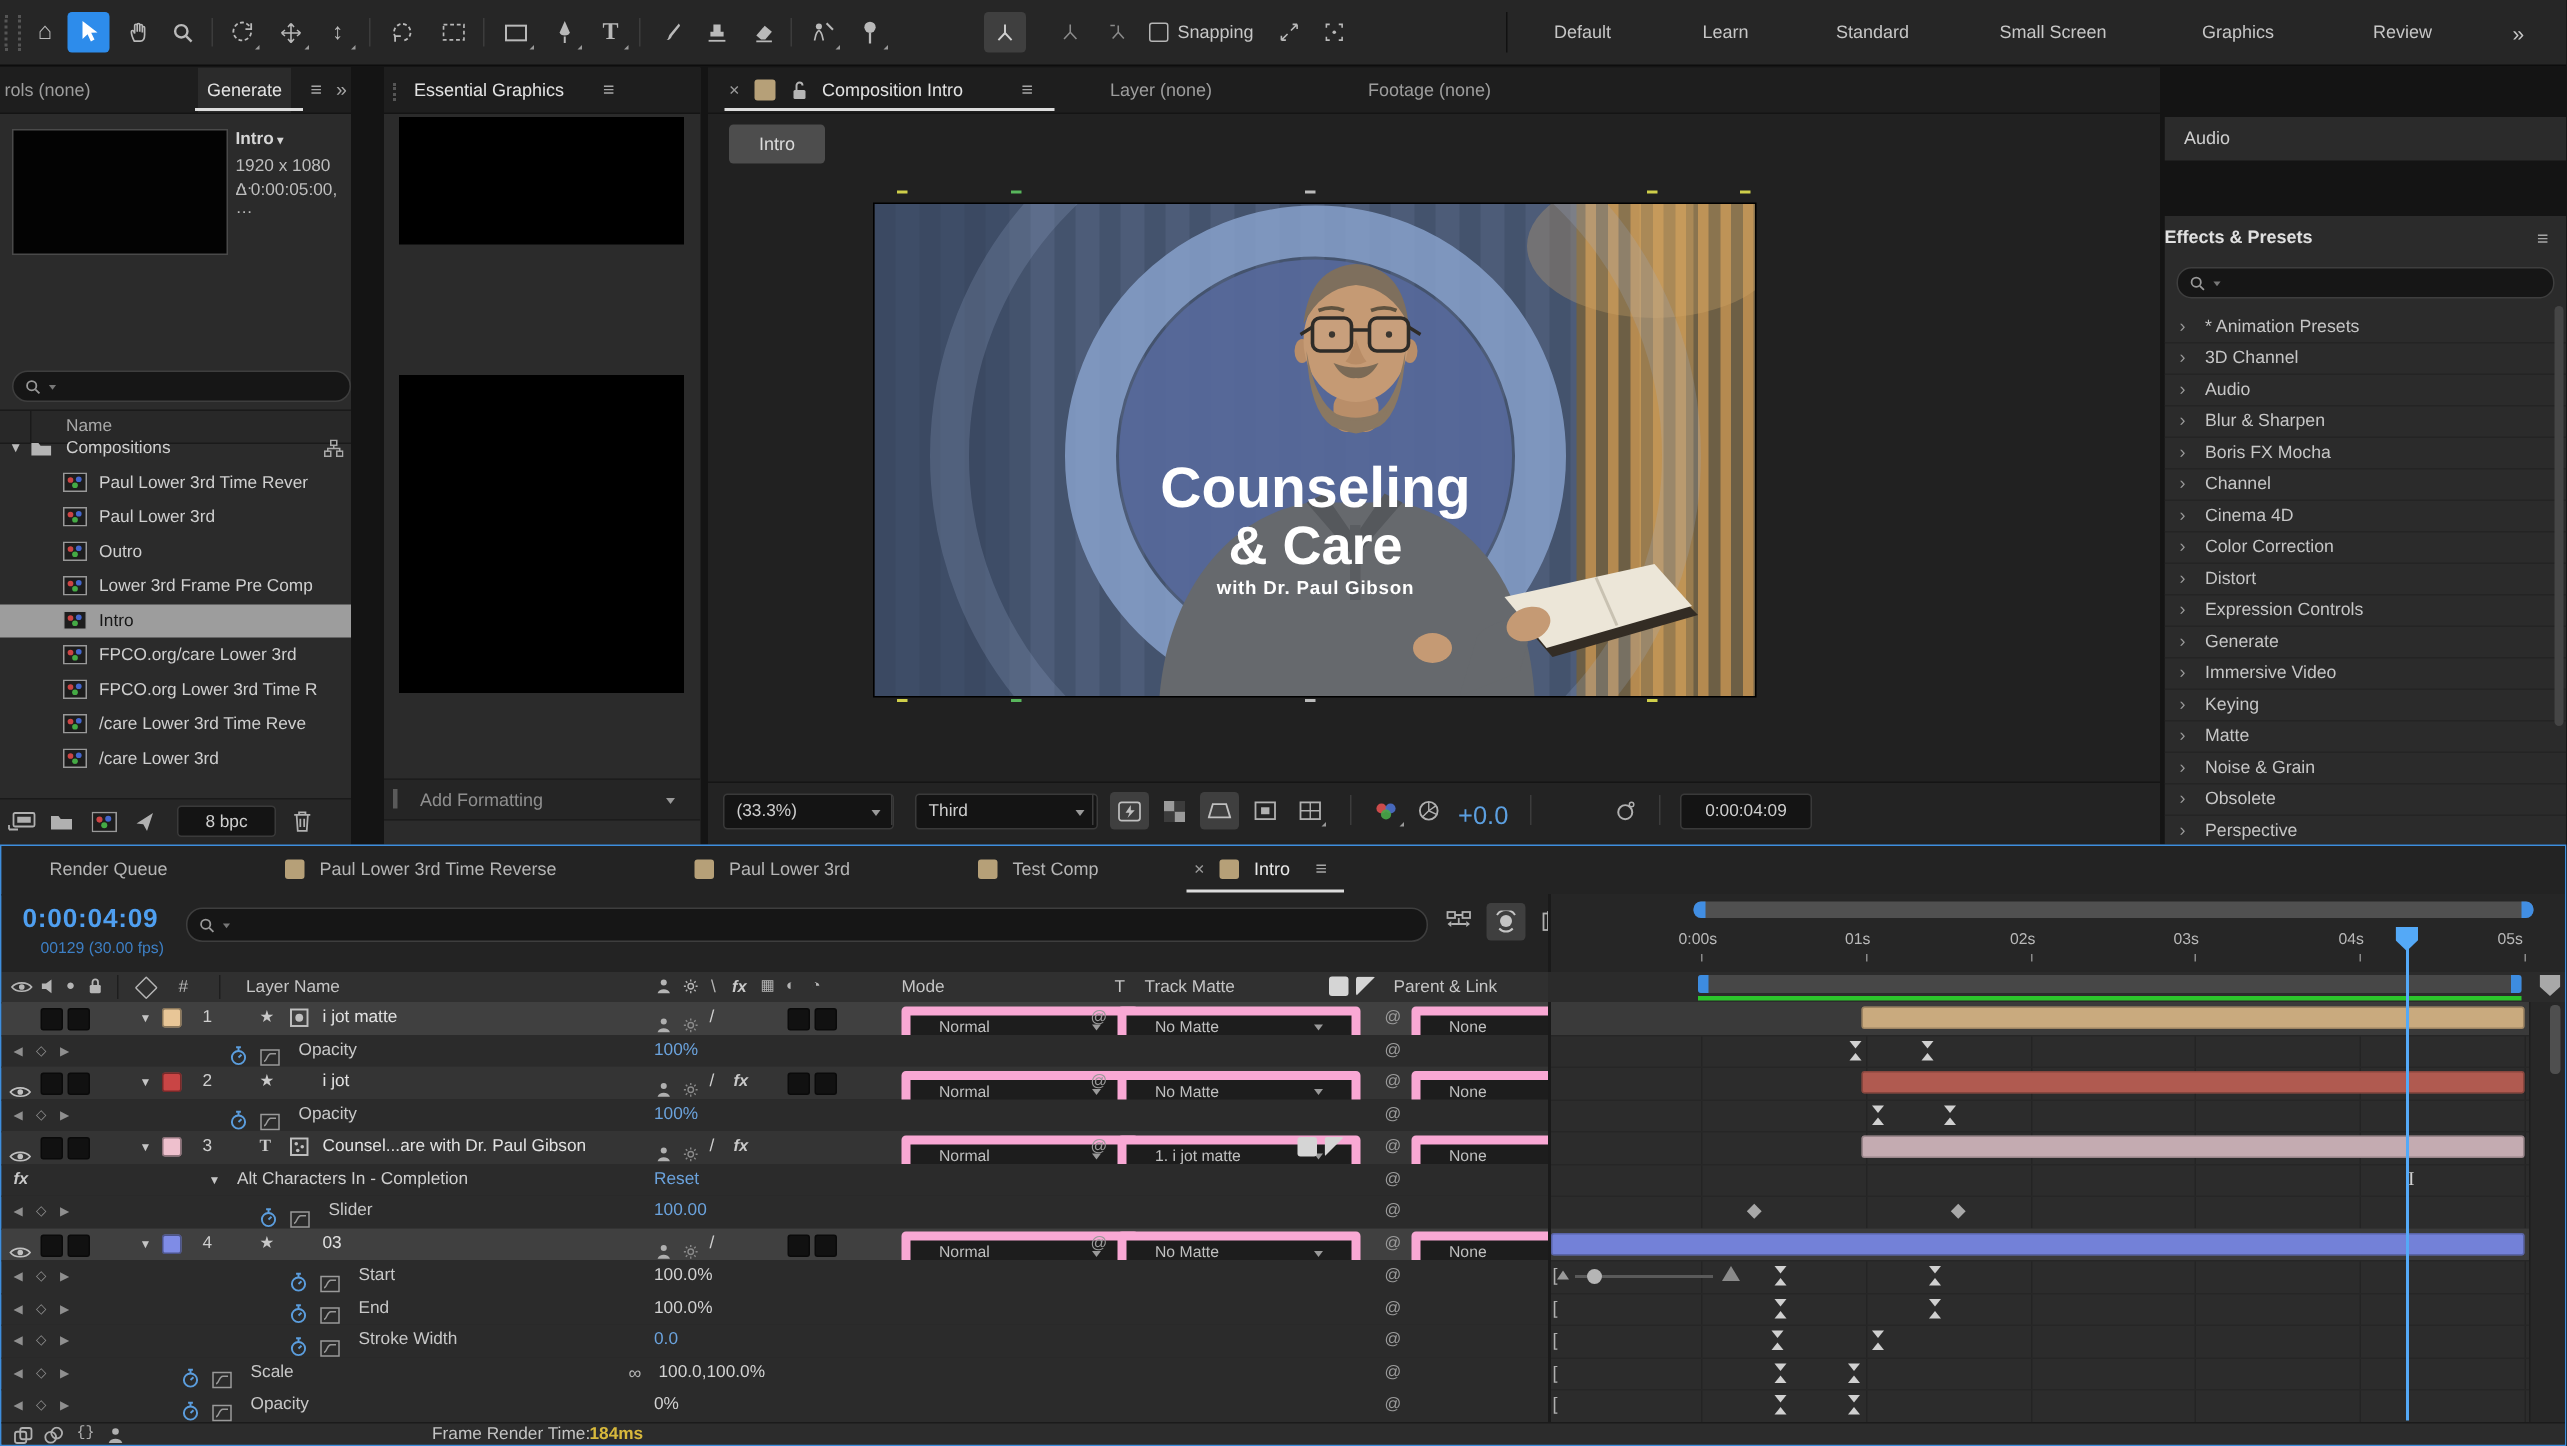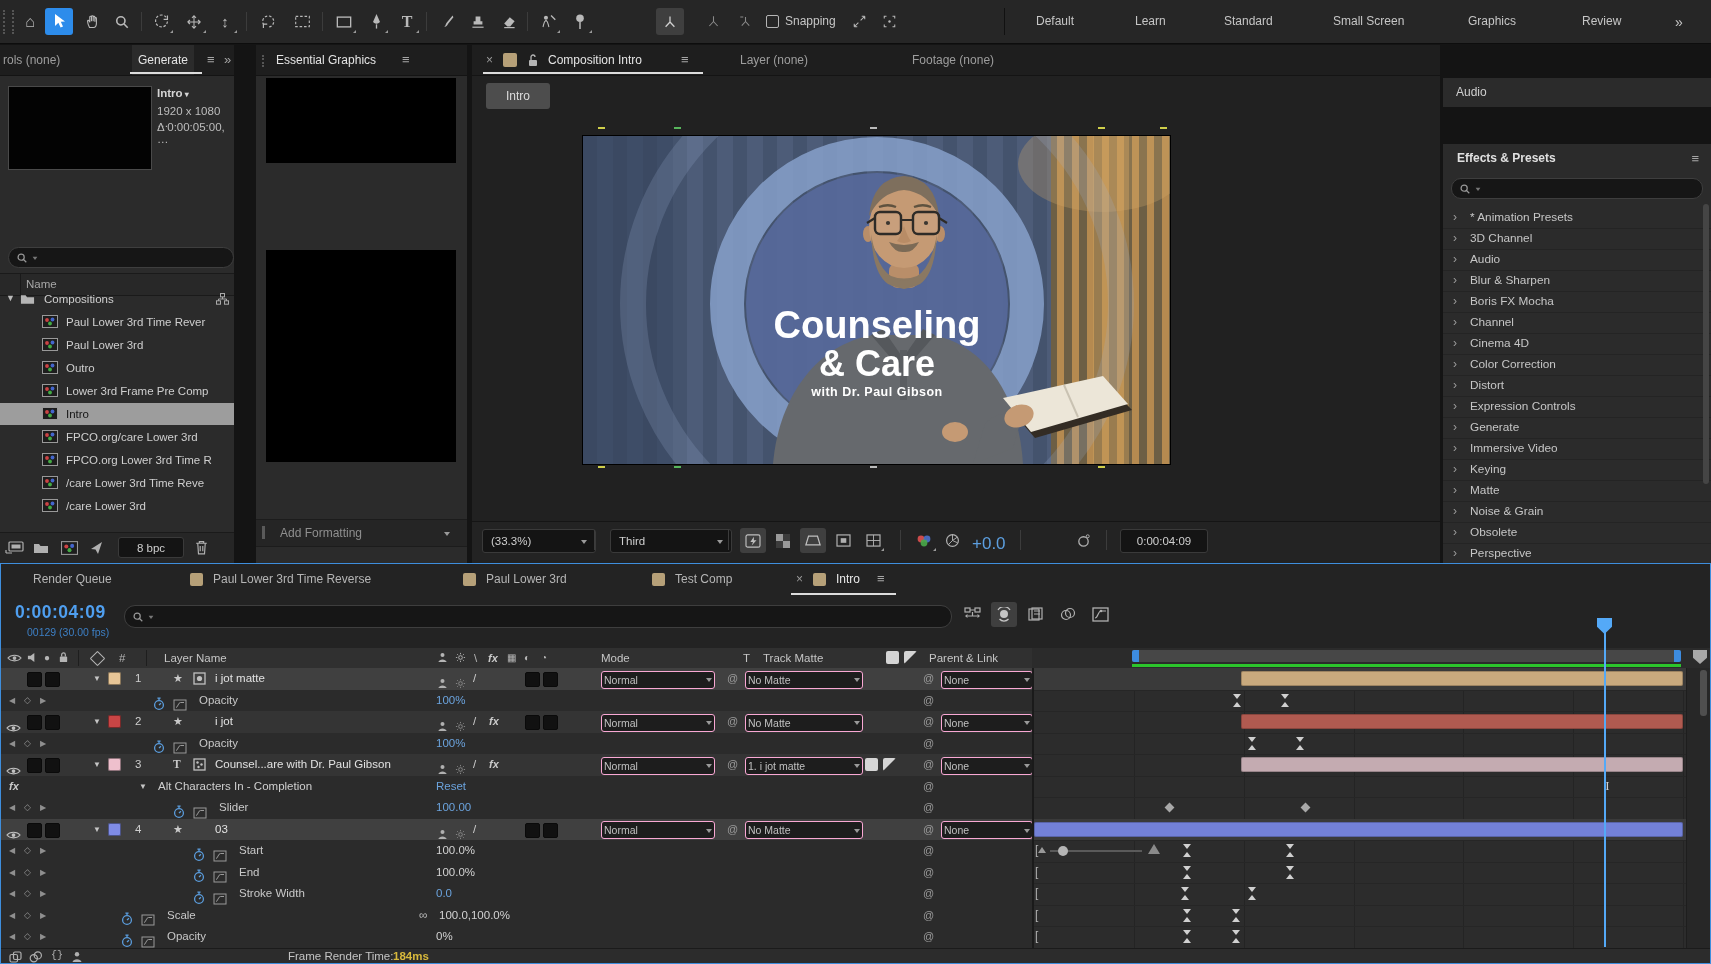--- a/index.html
+++ b/index.html
@@ -22,22 +22,22 @@
   
   .tstrip{position:absolute;left:0;top:0;right:0;height:30px;background:#1e1e1e;border-bottom:1px solid #141414}
   .ptab{position:absolute;top:0;height:30px;line-height:30px;font-size:12px;color:#9d9d9d;white-space:nowrap}
   .ptab.act{color:#e4e4e4}
   .underl{position:absolute;height:2px;background:#dcdcdc;top:27px}
   .menu{color:#a5a5a5;font-size:13px}
   
   .well{background:#161616;border:1px solid #3e3e3e;border-radius:11px;display:flex;align-items:center;padding:0 7px;gap:4px}
   .chipbtn{background:#4d4d4d;border-radius:3px;color:#dcdcdc;display:flex;align-items:center;justify-content:center;font-size:12px}
   .chipdark{background:#141414;border:1px solid #3a3a3a;border-radius:3px;color:#cfcfcf;display:flex;align-items:center;justify-content:center;font-size:11.5px}
-  .dd{position:absolute;height:16px;background:#1d1d1d;border:1px solid #f9a8d4;border-radius:3px;
-      display:flex;align-items:center;justify-content:space-between;padding:0 2px;top:2.5px}
+  .dd{position:absolute;height:16px;background:#1d1d1d;border:6px solid #f9a8d4;border-radius:3px;
+      display:flex;align-items:center;justify-content:space-between;padding:0 19px;top:2.5px}
   .dd i{font-style:normal;font-size:10.5px;color:#c0c0c0;white-space:nowrap;overflow:hidden}
   
   .pitem{position:absolute;left:0;width:234px;height:22px;line-height:22px;color:#cfcfcf;font-size:11.5px;white-space:nowrap}
   .pitem.sel{background:#9d9d9d;color:#161616}
   
   .fxcat{position:absolute;left:0;width:268px;height:21px;line-height:21px;border-bottom:1px solid #242424;color:#c6c6c6;font-size:11.8px}
   .fxcat b{font-weight:normal;color:#9a9a9a;position:absolute;left:10px;font-size:12px}
   .fxcat span{position:absolute;left:27px}
   
   .tl{position:absolute;left:0;top:563px;width:1709px;height:399px;background:#2b2b2b;border:1px solid #3e8edd;overflow:hidden}
@@ -267,21 +267,21 @@
   <div class="well a" style="left:8px;top:202px;width:210px;height:19px">
     <span class="ico">
         <svg width="12" height="12" color="#999">
           <use href="#s-mag" width="12" height="12"></use>
         </svg>
       </span>
     <span class="caret" style="border-top-color:#777;transform:scale(.8)"></span>
   </div>
   <div class="a" style="left:0;top:210px;margin-top:18px;width:234px;height:21px;line-height:21px;background:#282828;border-top:1px solid #1a1a1a;border-bottom:1px solid #1a1a1a">
     <span class="a" style="left:20px;top:0;width:1px;height:21px;background:#1a1a1a"></span>
-    <span style="margin-left:26px;color:#a8a8a8">Name</span>
+    <span style="margin-left:44px;color:#a8a8a8">Name</span>
   </div>
   <div class="pitem" style="top:243px">
     <span class="a" style="left:6px;top:-1px;color:#bbb;font-size:9px">▼</span>
     <span class="ico a" style="left:20px;top:5px">
         <svg width="15" height="12" color="#b5b5b5">
           <use href="#s-folder" width="15" height="12"></use>
         </svg>
       </span>
     <span class="a" style="left:44px">Compositions</span>
     <span class="ico a" style="left:216px;top:5px">
@@ -584,21 +584,21 @@
       </div>
     <div class="sep a" style="left:634px;top:8px;height:20px"></div>
     <div class="chipdark a" style="left:648px;top:7px;width:86px;height:22px">0:00:04:09</div>
   </div>
 </div>
 
 <div class="panel" style="left:1443px;top:45px;width:268px;height:518px;background:#141414">
   <div class="a" style="left:0;top:33px;width:268px;height:29px;background:#2b2b2b;line-height:29px"><span style="margin-left:13px;font-size:12px;color:#cfcfcf">Audio</span></div>
   <div class="a" style="left:0;top:99px;width:268px;height:419px;background:#2b2b2b">
     <div style="height:29px;line-height:29px;position:relative">
-      <span style="margin-left:14px;font-size:12px;color:#e0e0e0;font-weight:bold">Effects &amp; Presets</span>
+      <span style="margin-left:0;font-size:12px;color:#e0e0e0;font-weight:bold">Effects &amp; Presets</span>
       <span class="menu a" style="right:12px;top:0">≡</span>
     </div>
     <div class="well" style="margin:5px 8px;height:19px;border-radius:10px">
       <span class="ico">
           <svg width="12" height="12" color="#999">
             <use href="#s-mag" width="12" height="12"></use>
           </svg>
         </span>
       <span class="caret" style="border-top-color:#777;transform:scale(.8)"></span>
     </div>
@@ -733,20 +733,38 @@
       </div>
     <div class="tool" style="left:1086px;top:6px;width:26px;height:25px">
         <svg width="17" height="15" viewBox="0 0 17 15">
           <rect x="1" y="1" width="15" height="13" fill="none" stroke="#b0b0b0" stroke-width="1.3"></rect>
           <path d="M3 11 C6 11 6 4 9 4 L14 4" fill="none" stroke="#b0b0b0" stroke-width="1.2"></path>
           <circle cx="9" cy="4" r="1.3" fill="#b0b0b0"></circle>
         </svg>
       </div>
   </div>
 
+  <div class="a" style="left:1031px;top:32px;width:678px;height:52px;background:#262626;border-left:2px solid #1a1a1a">
+    <div class="a" style="left:95px;top:5px;width:560px;height:11px;background:#505050;border-radius:5px">
+      <span class="a" style="left:0;top:0;width:8px;height:11px;background:#418ee3;border-radius:5px 0 0 5px"></span>
+      <span class="a" style="right:0;top:0;width:8px;height:11px;background:#418ee3;border-radius:0 5px 5px 0"></span>
+    </div>
+    <span class="rlab" style="left:85px;top:24px">0:00s</span>
+    <span class="rlab" style="left:196px;top:24px">01s</span>
+    <span class="rlab" style="left:306px;top:24px">02s</span>
+    <span class="rlab" style="left:415px;top:24px">03s</span>
+    <span class="rlab" style="left:525px;top:24px">04s</span>
+    <span class="rlab" style="left:631px;top:24px">05s</span>
+    <span class="a" style="left:100px;top:40px;width:1px;height:5px;background:#8a8a8a"></span>
+    <span class="a" style="left:210px;top:40px;width:1px;height:5px;background:#8a8a8a"></span>
+    <span class="a" style="left:320px;top:40px;width:1px;height:5px;background:#8a8a8a"></span>
+    <span class="a" style="left:429px;top:40px;width:1px;height:5px;background:#8a8a8a"></span>
+    <span class="a" style="left:539px;top:40px;width:1px;height:5px;background:#8a8a8a"></span>
+    <span class="a" style="left:649px;top:40px;width:1px;height:5px;background:#8a8a8a"></span>
+  </div>
 
   <div class="a" style="left:0;top:84px;width:1031px;height:20px;background:#303030;border-bottom:1px solid #1c1c1c">
     <span class="ico a" style="left:6px;top:5px">
         <svg width="15" height="10" color="#b5b5b5">
           <use href="#s-eye" width="15" height="10"></use>
         </svg>
       </span>
     <span class="ico a" style="left:26px;top:4px">
         <svg width="11" height="11" color="#b5b5b5">
           <use href="#s-spk" width="11" height="11"></use>

